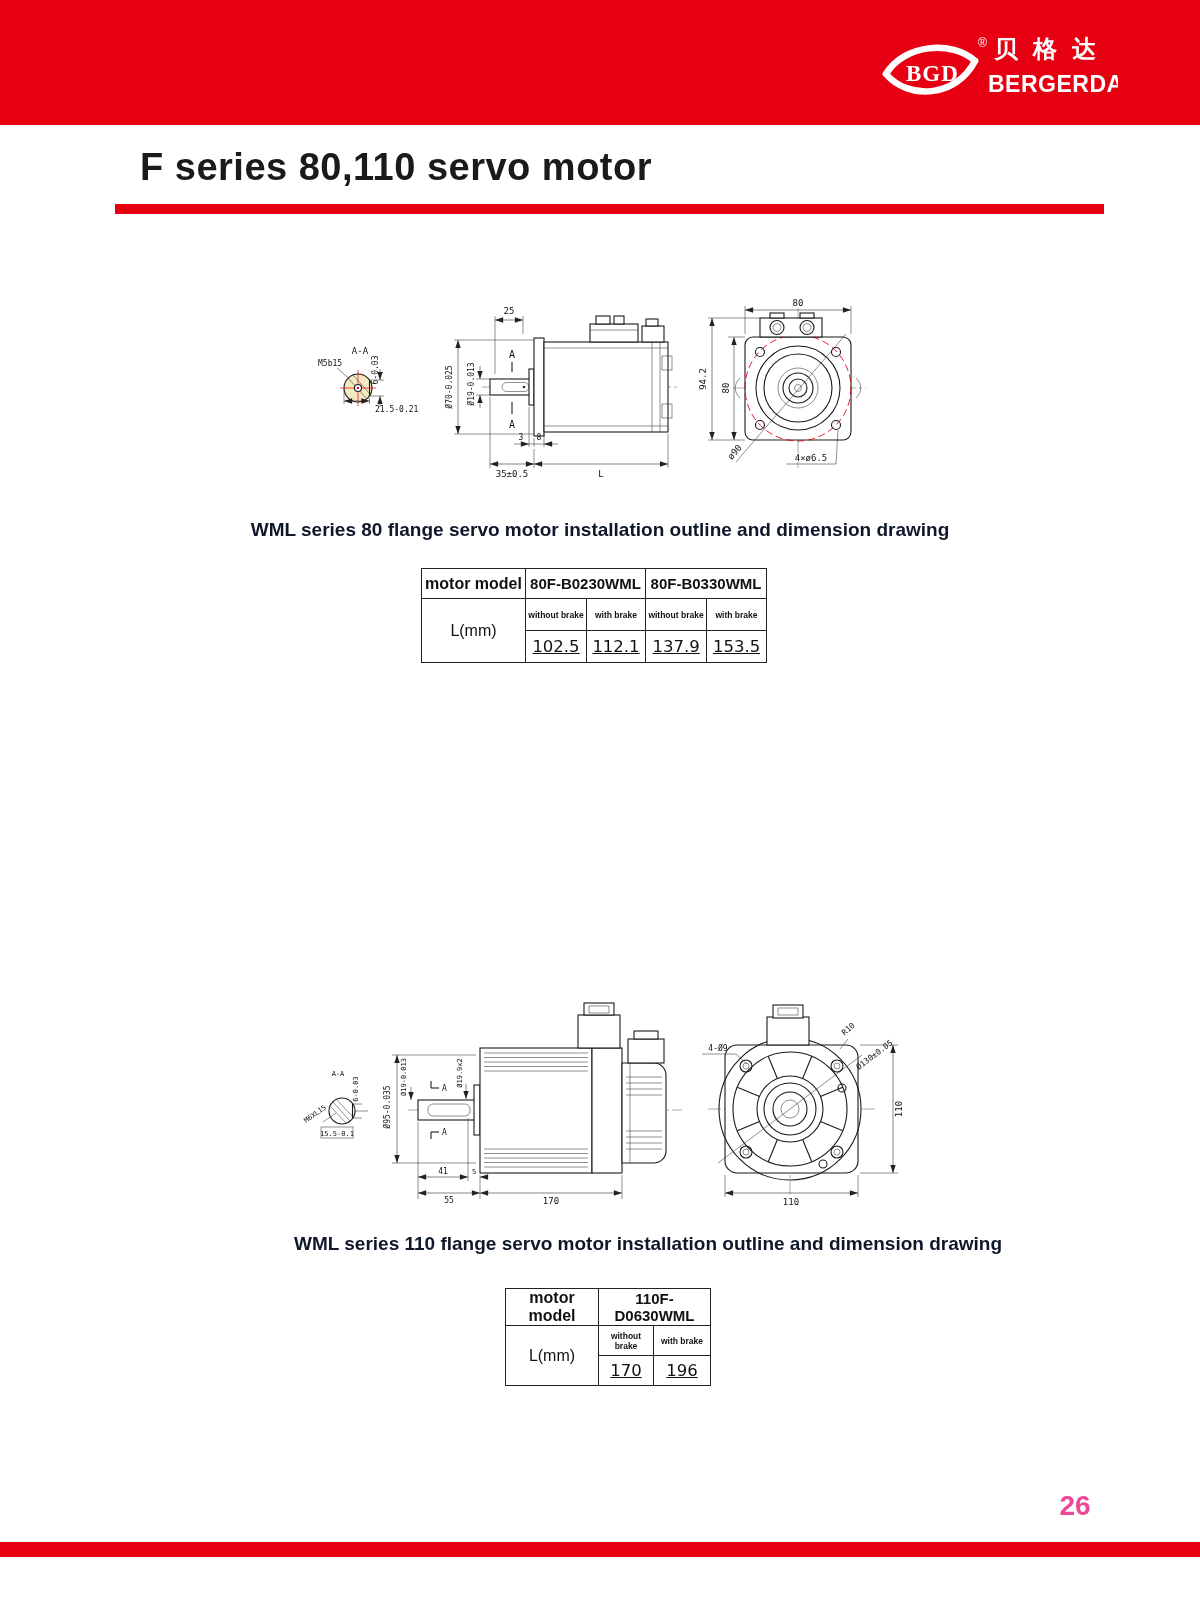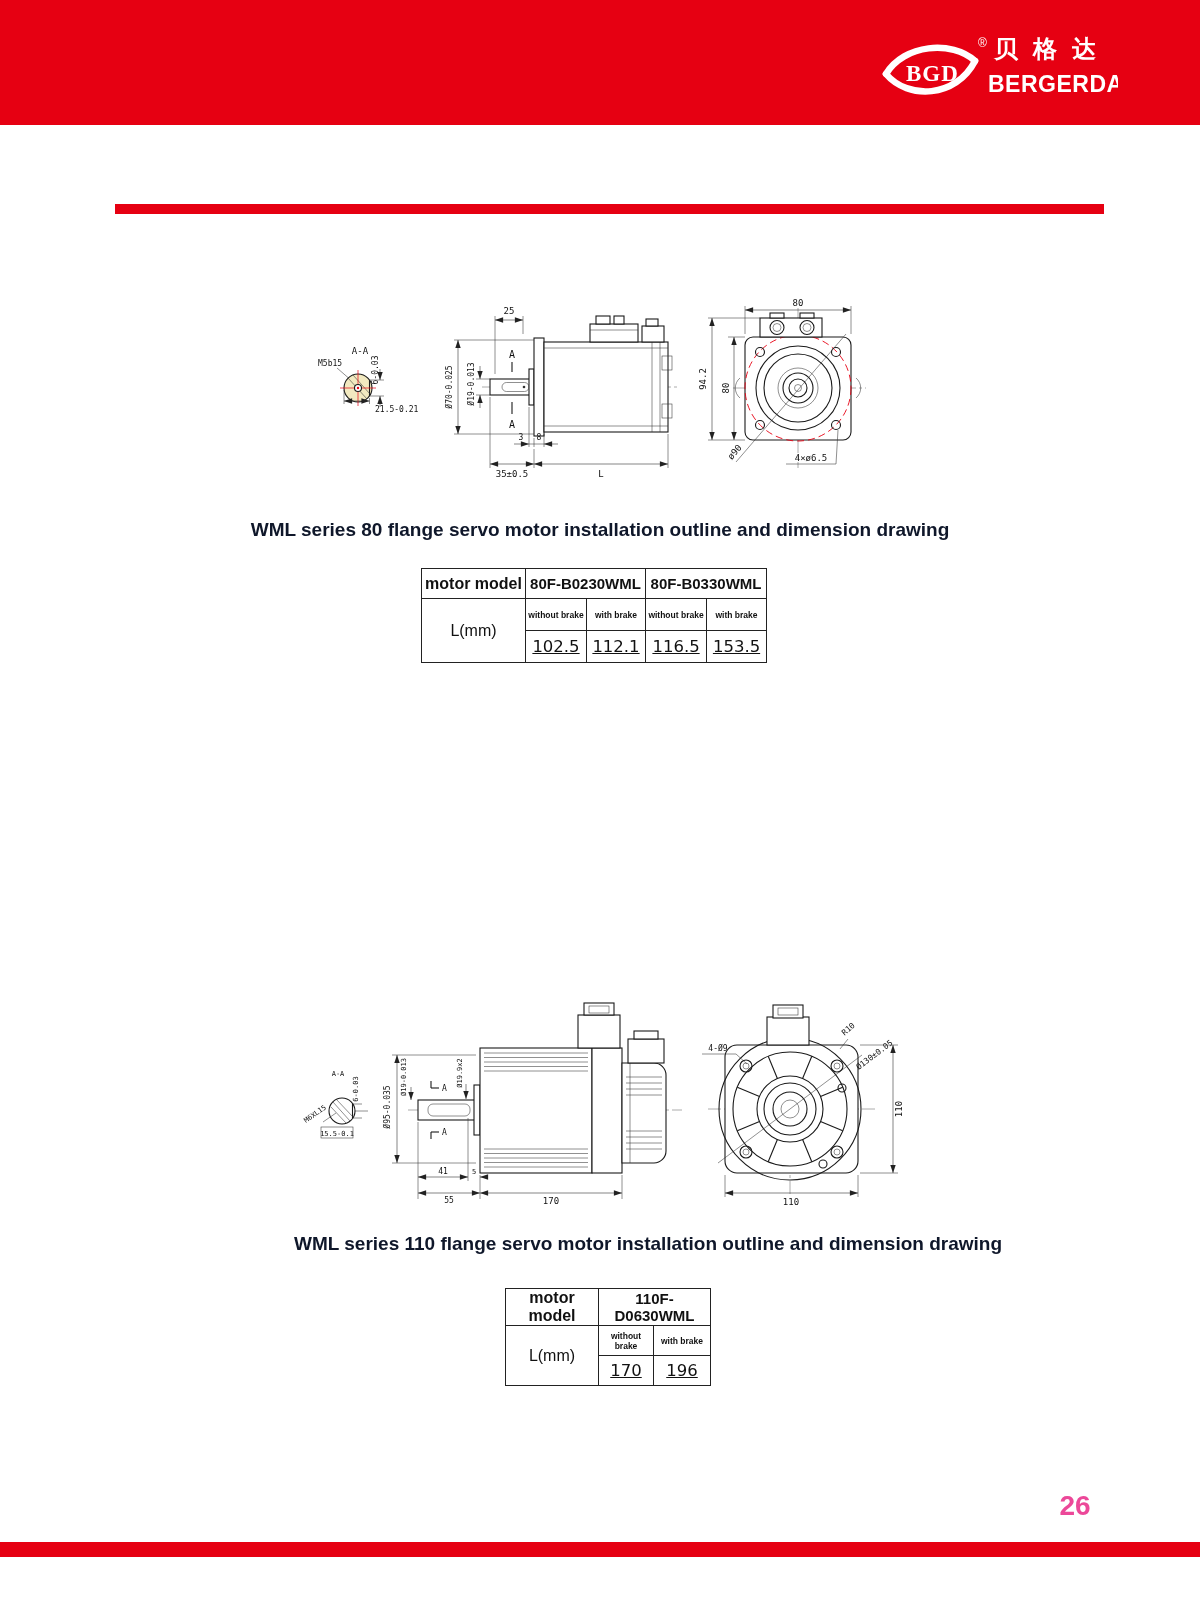--- a/index.html
+++ b/index.html
@@ -72,20 +72,21 @@
         <path class="stroke" d="M8,44 C26,14 74,10 97,31"></path>
         <path class="stroke" d="M8,44 C30,70 78,68 97,31"></path>
       </g>
       <text class="bgd" x="28" y="51">BGD</text>
       <text class="reg" x="100" y="17">®</text>
       <text class="cn" x="116" y="27">贝格达</text>
       <text class="en" x="110" y="62">BERGERDA</text>
     </svg>
   </div>
 
+  <h1 class="title">F series 80,110 servo motor</h1>
   <div class="title-rule"></div>
 
   <svg class="drawing d1" width="660" height="230" viewBox="0 0 660 230">
     <defs>
       <marker id="ar1" viewBox="0 0 10 10" refX="9.5" refY="5" markerWidth="9" markerHeight="9" orient="auto-start-reverse" markerUnits="userSpaceOnUse">
         <path d="M0.5,2 L9.5,5 L0.5,8 Z" fill="#222"></path>
       </marker>
     </defs>
 
     <g>
@@ -233,21 +234,21 @@
     <tr class="rh2">
       <td class="lbl" rowspan="2">L(mm)</td>
       <td class="brk">without brake</td>
       <td class="brk">with brake</td>
       <td class="brk">without brake</td>
       <td class="brk">with brake</td>
     </tr>
     <tr class="rh3">
       <td class="val">102.5</td>
       <td class="val">112.1</td>
-      <td class="val">116.5</td>
+      <td class="val">137.9</td>
       <td class="val">153.5</td>
     </tr>
   </tbody>
     </table>
 
   <svg class="drawing d2" width="650" height="255" viewBox="0 0 650 255">
     <defs>
       <marker id="ar2" viewBox="0 0 10 10" refX="9.5" refY="5" markerWidth="9" markerHeight="9" orient="auto-start-reverse" markerUnits="userSpaceOnUse">
         <path d="M0.5,2 L9.5,5 L0.5,8 Z" fill="#222"></path>
       </marker>

